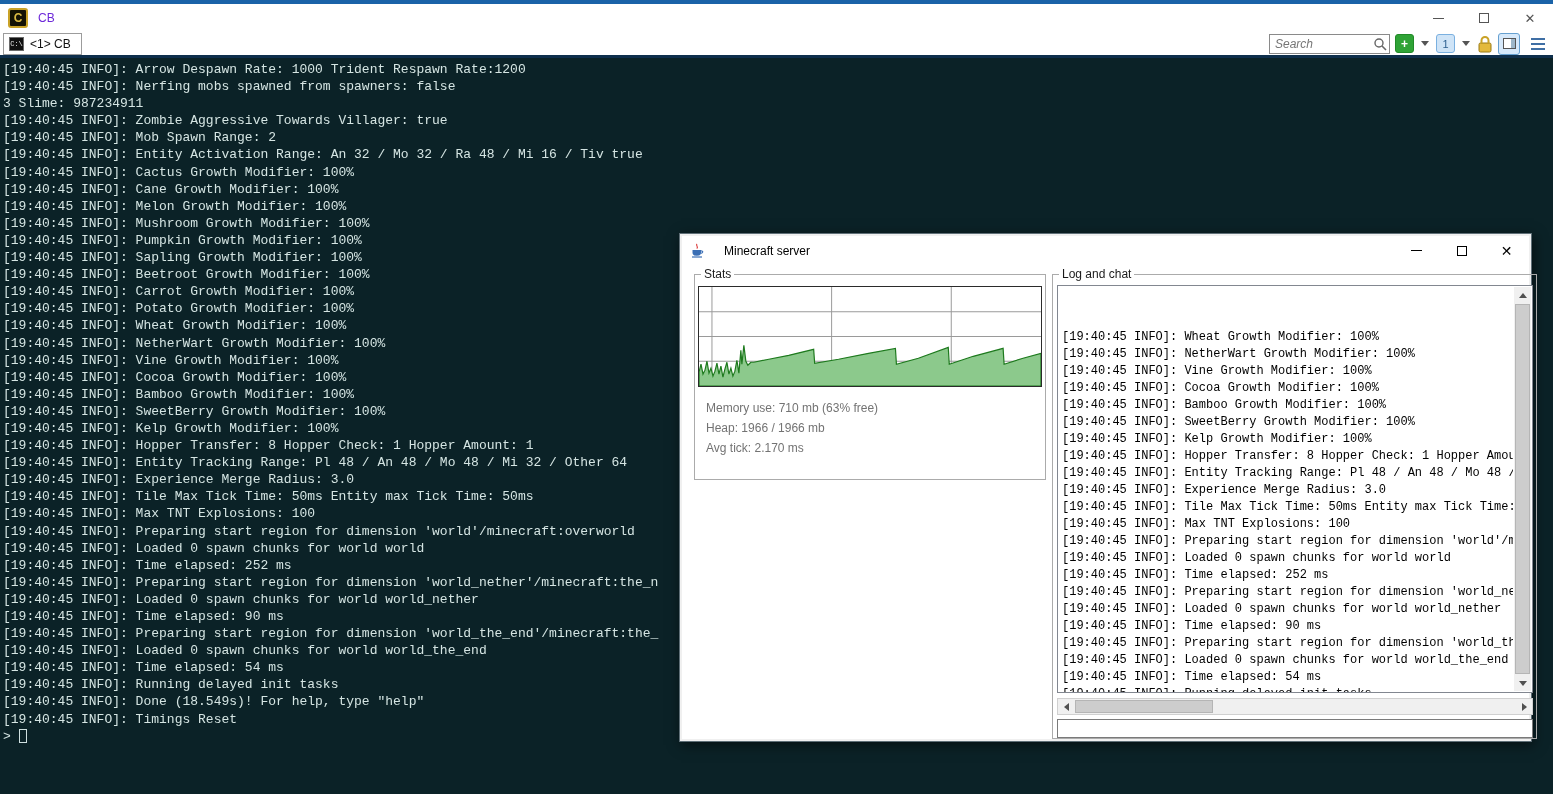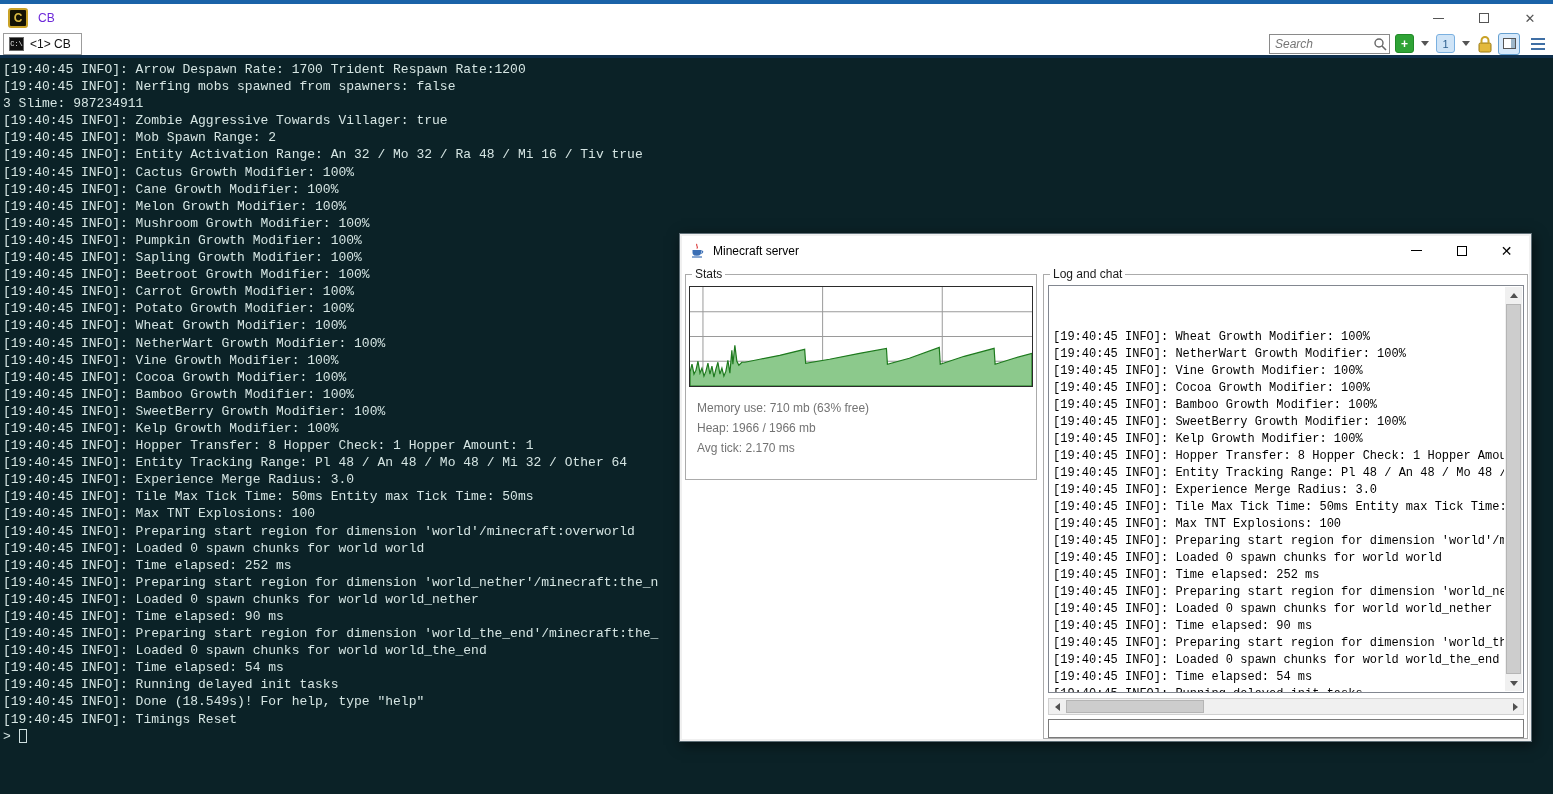--- a/index.html
+++ b/index.html
@@ -51,27 +51,27 @@
   .sb-right { margin-left:auto; display:flex; align-items:center; gap:15px; margin-right:34px; }
   .sb-right .dim { color:#5F7D85; }
   .resize-grip { position:absolute; right:0; bottom:0; width:24px; height:24px;
                  background:repeating-linear-gradient(135deg, transparent 0 4px, #7F9AA0 4px 6px);
                  clip-path:polygon(100% 0, 100% 100%, 0 100%); }
 
   
   .mc-window { position:absolute; left:679px; top:233px; width:853px; height:509px; background:#F0F0F0;
                border:1px solid #5f6f77; box-shadow:2px 3px 12px rgba(0,0,0,.55); }
   .mc-inner { position:absolute; left:2px; top:2px; right:2px; bottom:2px; background:#fff; }
-  .mc-titlebar { position:absolute; left:0; top:0; right:0; height:29px; background:#fff; display:flex; align-items:center; }
+  .mc-titlebar { position:absolute; left:0; top:0; right:0; height:29px; background:#fff; display:flex; align-items:center;gap:11px; }
   .mc-title { font-size:12px; color:#000; margin-left:8px; }
   .mc-btns { margin-left:auto; display:flex; height:100%; }
   .mc-btn { width:45px; display:flex; align-items:center; justify-content:center; }
   .mc-content { position:absolute; left:0; top:29px; right:0; bottom:0; background:#fff; }
 
-  .groupbox { position:absolute; border:1px solid #ABABAB; }
+  .groupbox { position:absolute; border:1px solid #ABABAB;margin-left:9px; }
   .gb-legend { position:absolute; top:-8px; left:6px; background:#fff; padding:0 3px; font-size:12px; color:#1a1a1a; }
 
   .gb-stats { left:3px; top:9px; width:352px; height:206px; }
   .graph-wrap { position:absolute; left:3px; top:11px; width:344px; height:101px; border:1px solid #2b2b2b; background:#fff; }
   .graph-wrap svg { width:100%; height:100%; display:block; }
   .stat-line { position:absolute; left:11px; font-size:12px; color:#737373; }
 
   .gb-players { left:3px; top:250px; width:352px; height:224px; }
   .players-list { position:absolute; left:4px; top:10px; right:4px; bottom:6px; background:#fff; border:1px solid #828790; }
 
@@ -146,21 +146,21 @@
           <span></span>
           <span></span>
         </div>
     </div>
   </div>
   <div class="tab-divider"></div>
 
   <div class="terminal" style="background: rgb(11, 34, 39); color: rgb(213, 229, 227);">
     <div>
 
-    <div class="tline">[19:40:45 INFO]: Arrow Despawn Rate: 1700 Trident Respawn Rate:1200</div>
+    <div class="tline">[19:40:45 INFO]: Arrow Despawn Rate: 1000 Trident Respawn Rate:1200</div>
         <div class="tline">[19:40:45 INFO]: Nerfing mobs spawned from spawners: false</div>
         <div class="tline">3 Slime: 987234911</div>
         <div class="tline">[19:40:45 INFO]: Zombie Aggressive Towards Villager: true</div>
         <div class="tline">[19:40:45 INFO]: Mob Spawn Range: 2</div>
         <div class="tline">[19:40:45 INFO]: Entity Activation Range: An 32 / Mo 32 / Ra 48 / Mi 16 / Tiv true</div>
         <div class="tline">[19:40:45 INFO]: Cactus Growth Modifier: 100%</div>
         <div class="tline">[19:40:45 INFO]: Cane Growth Modifier: 100%</div>
         <div class="tline">[19:40:45 INFO]: Melon Growth Modifier: 100%</div>
         <div class="tline">[19:40:45 INFO]: Mushroom Growth Modifier: 100%</div>
         <div class="tline">[19:40:45 INFO]: Pumpkin Growth Modifier: 100%</div>

